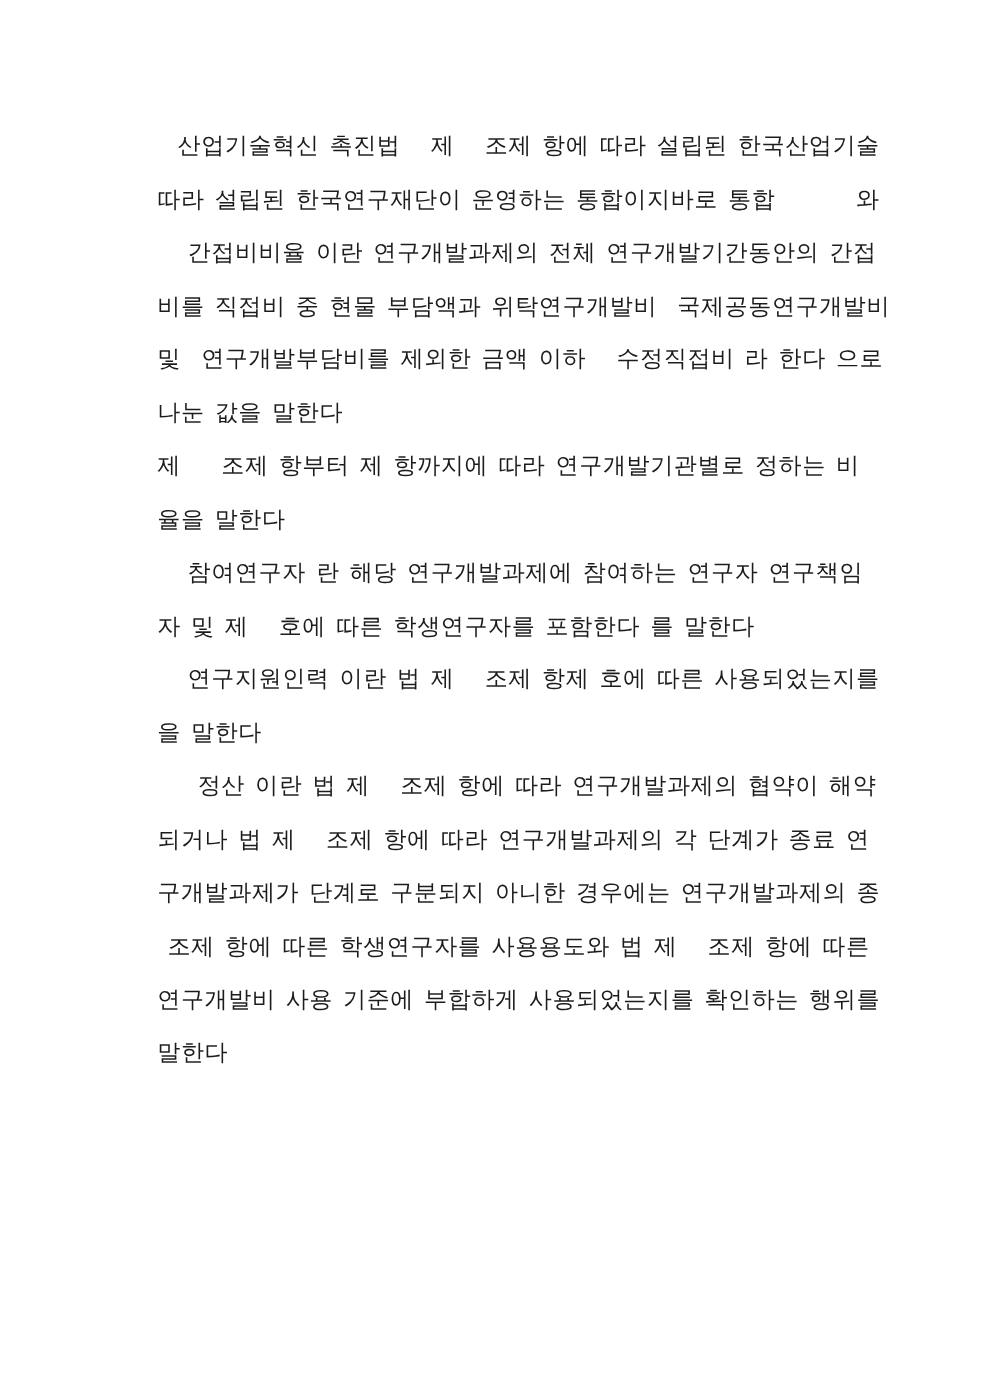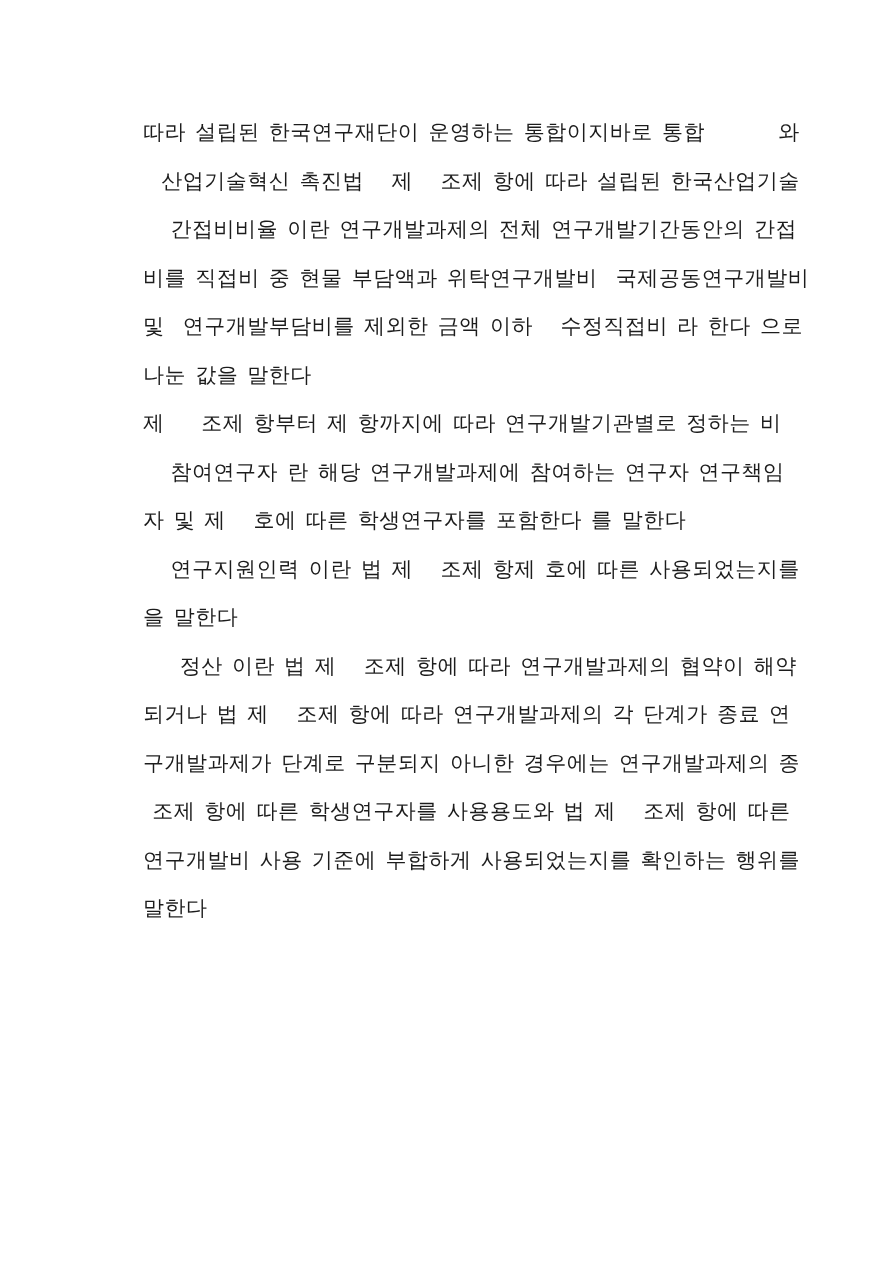--- a/index.html
+++ b/index.html
@@ -37,27 +37,28 @@
     letter-spacing: 0.5px;
     word-spacing: 2px;
     overflow: visible;
   }
 </style>
 </head>
 <body>
 
 <div class="page">
   <div class="text-block">
+    <div class="line">  산업기술혁신 촉진법   제   조제 항에 따라 설립된 한국산업기술</div>
     <div class="line">따라 설립된 한국연구재단이 운영하는 통합이지바로 통합        와</div>
-    <div class="line">  산업기술혁신 촉진법   제   조제 항에 따라 설립된 한국산업기술</div>
     <div class="line">   간접비비율 이란 연구개발과제의 전체 연구개발기간동안의 간접</div>
     <div class="line">비를 직접비 중 현물 부담액과 위탁연구개발비  국제공동연구개발비</div>
     <div class="line">및  연구개발부담비를 제외한 금액 이하   수정직접비 라 한다 으로</div>
     <div class="line">나눈 값을 말한다</div>
     <div class="line">제    조제 항부터 제 항까지에 따라 연구개발기관별로 정하는 비</div>
+    <div class="line">율을 말한다</div>
     <div class="line">   참여연구자 란 해당 연구개발과제에 참여하는 연구자 연구책임</div>
     <div class="line">자 및 제   호에 따른 학생연구자를 포함한다 를 말한다</div>
     <div class="line">   연구지원인력 이란 법 제   조제 항제 호에 따른 사용되었는지를</div>
     <div class="line">을 말한다</div>
     <div class="line">    정산 이란 법 제   조제 항에 따라 연구개발과제의 협약이 해약</div>
     <div class="line">되거나 법 제   조제 항에 따라 연구개발과제의 각 단계가 종료 연</div>
     <div class="line">구개발과제가 단계로 구분되지 아니한 경우에는 연구개발과제의 종</div>
     <div class="line"> 조제 항에 따른 학생연구자를 사용용도와 법 제   조제 항에 따른</div>
     <div class="line">연구개발비 사용 기준에 부합하게 사용되었는지를 확인하는 행위를</div>
     <div class="line">말한다</div>

